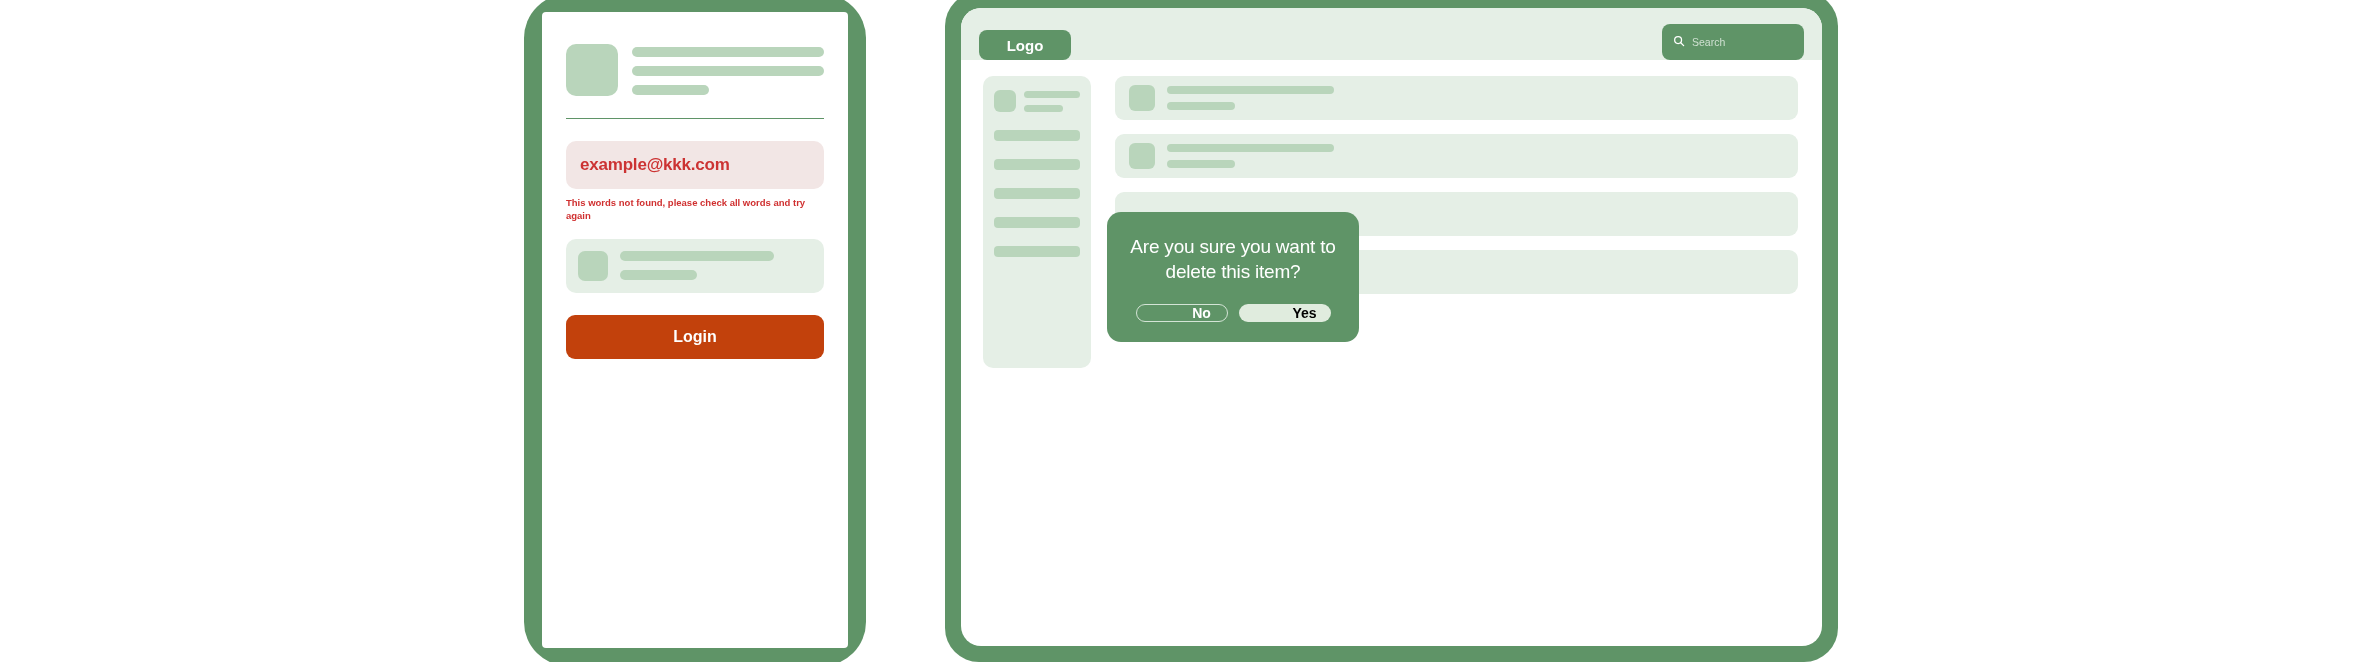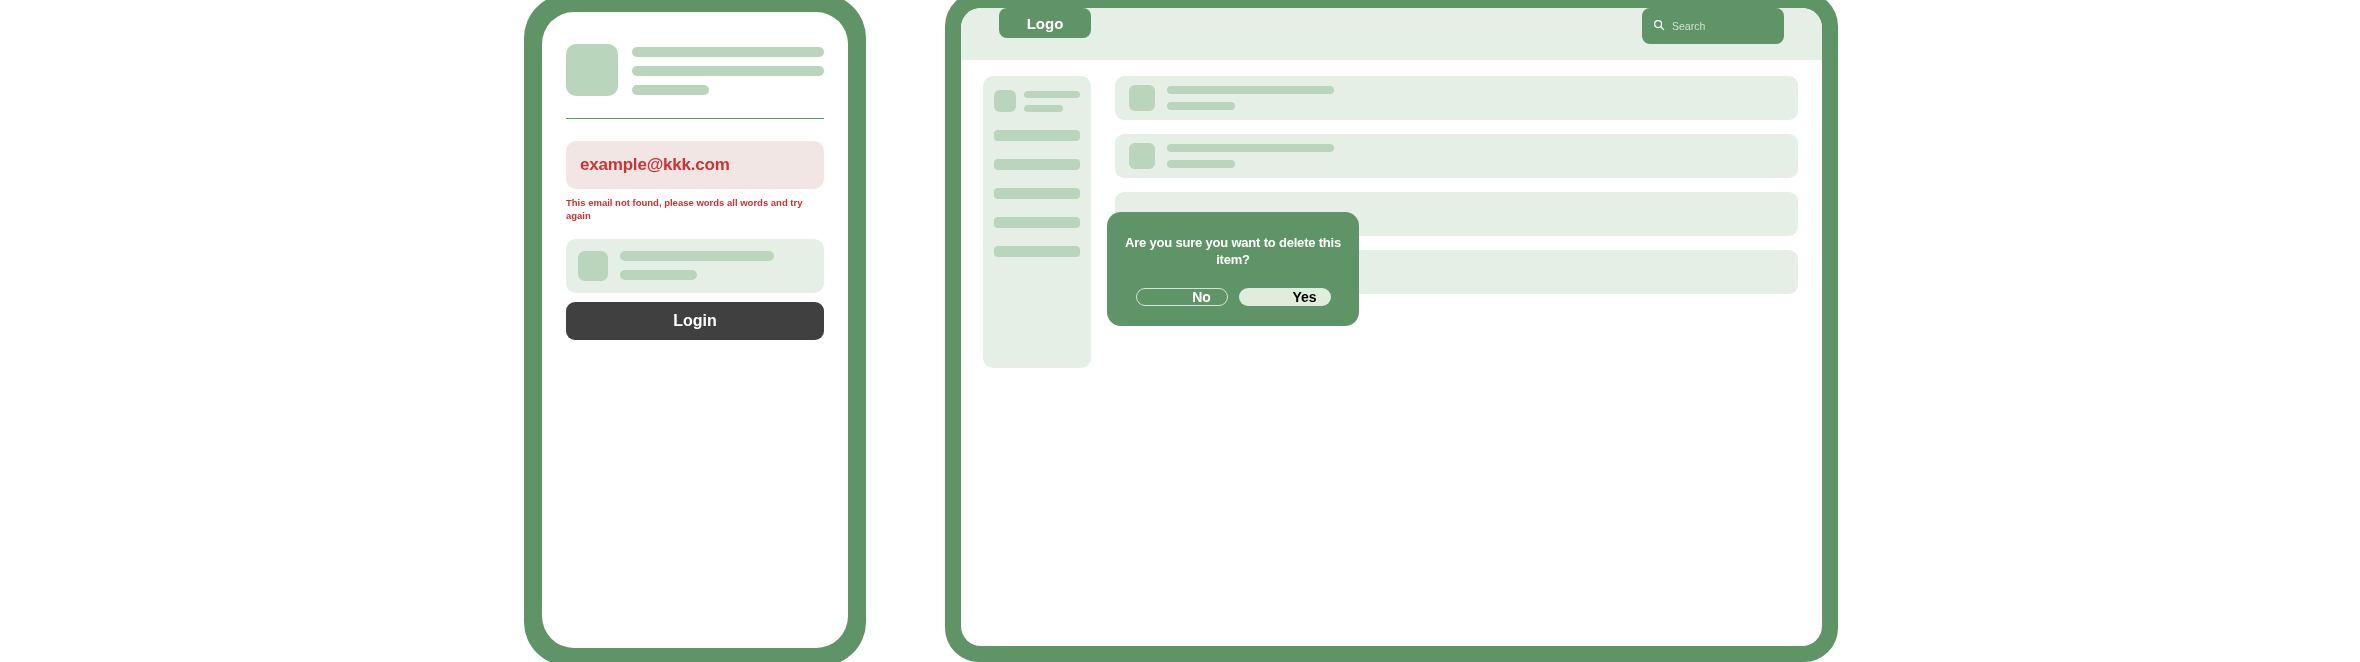--- a/index.html
+++ b/index.html
@@ -25,21 +25,21 @@
     width: 342px;
     height: 672px;
     background: #5f9467;
     border-radius: 44px;
     padding: 18px;
   }
   .phone-screen {
     width: 100%;
     height: 100%;
     background: #ffffff;
-    border-radius: 32px;
+    border-radius: 4px;
     padding: 24px 24px 0 24px;
     overflow: hidden;
   }
 
   .ph-profile {
     display: flex;
     align-items: flex-start;
     gap: 14px;
     padding-top: 8px;
   }
@@ -96,23 +96,23 @@
   }
   .ph-card-avatar {
     width: 30px; height: 30px;
     border-radius: 7px;
     background: #b9d5bb;
     flex: none;
   }
   .ph-card-lines { flex: 1; display: flex; flex-direction: column; gap: 9px; }
 
   .ph-login-btn {
-    margin-top: 9px;
-    height: 38px;
-    background: #404040;
+    margin-top: 22px;
+    height: 44px;
+    background: #c2410c;
     border-radius: 9px;
     display: flex;
     align-items: center;
     justify-content: center;
     color: #ffffff;
     font-size: 16px;
     font-weight: bold;
     border: none;
     width: 100%;
     cursor: pointer;
@@ -138,22 +138,22 @@
     overflow: hidden;
     position: relative;
     display: flex;
     flex-direction: column;
   }
 
   .dk-topbar {
     height: 52px;
     background: #e5efe6;
     display: flex;
-    align-items: flex-start;
-    padding: 0 38px;
+    align-items: flex-end;
+    padding: 0 18px;
     flex: none;
   }
   .dk-logo {
     background: #5f9467;
     color: #ffffff;
     border-radius: 8px;
     height: 30px;
     min-width: 92px;
     display: flex;
     align-items: center;
@@ -242,22 +242,22 @@
     top: 152px;
     width: 252px;
     background: #5f9467;
     border-radius: 14px;
     padding: 22px 18px 20px 18px;
     text-align: center;
     z-index: 10;
   }
   .dk-modal-title {
     color: #ffffff;
-    font-size: 13px;
-    font-weight: bold;
+    font-size: 19px;
+    font-weight: normal;
     line-height: 1.32;
     letter-spacing: -0.2px;
   }
   .dk-modal-actions {
     display: flex;
     gap: 11px;
     justify-content: center;
     margin-top: 20px;
   }
   .dk-btn {
@@ -300,21 +300,21 @@
           <div class="sk sk-w40"></div>
         </div>
       </div>
 
       <div class="ph-divider"></div>
 
       <div class="ph-input-error">
         <span class="ph-input-error-text">example@kkk.com</span>
       </div>
 
-      <div class="ph-error-msg">This email not found, please words all words and try again</div>
+      <div class="ph-error-msg">This words not found, please check all words and try again</div>
 
       <div class="ph-card">
         <div class="ph-card-avatar"></div>
         <div class="ph-card-lines">
           <div class="sk sk-w80"></div>
           <div class="sk sk-w40"></div>
         </div>
       </div>
 
       <button class="ph-login-btn">Login</button>

